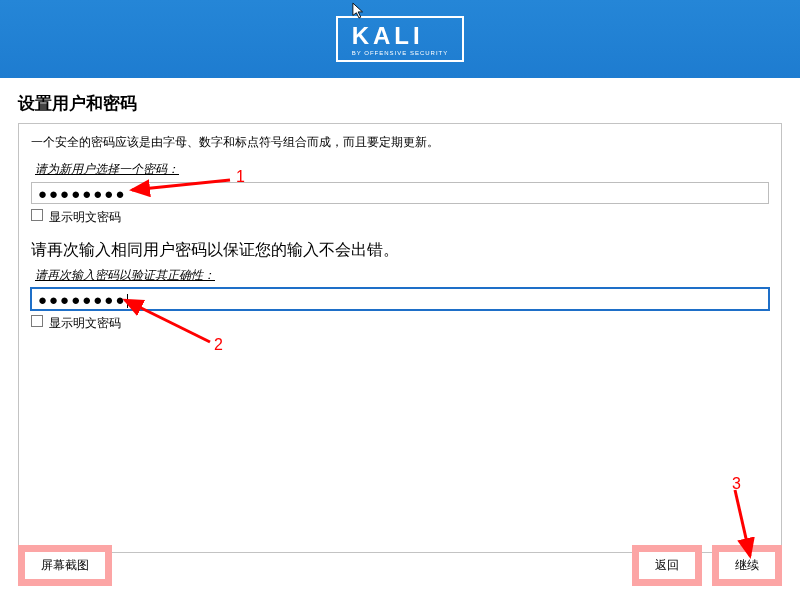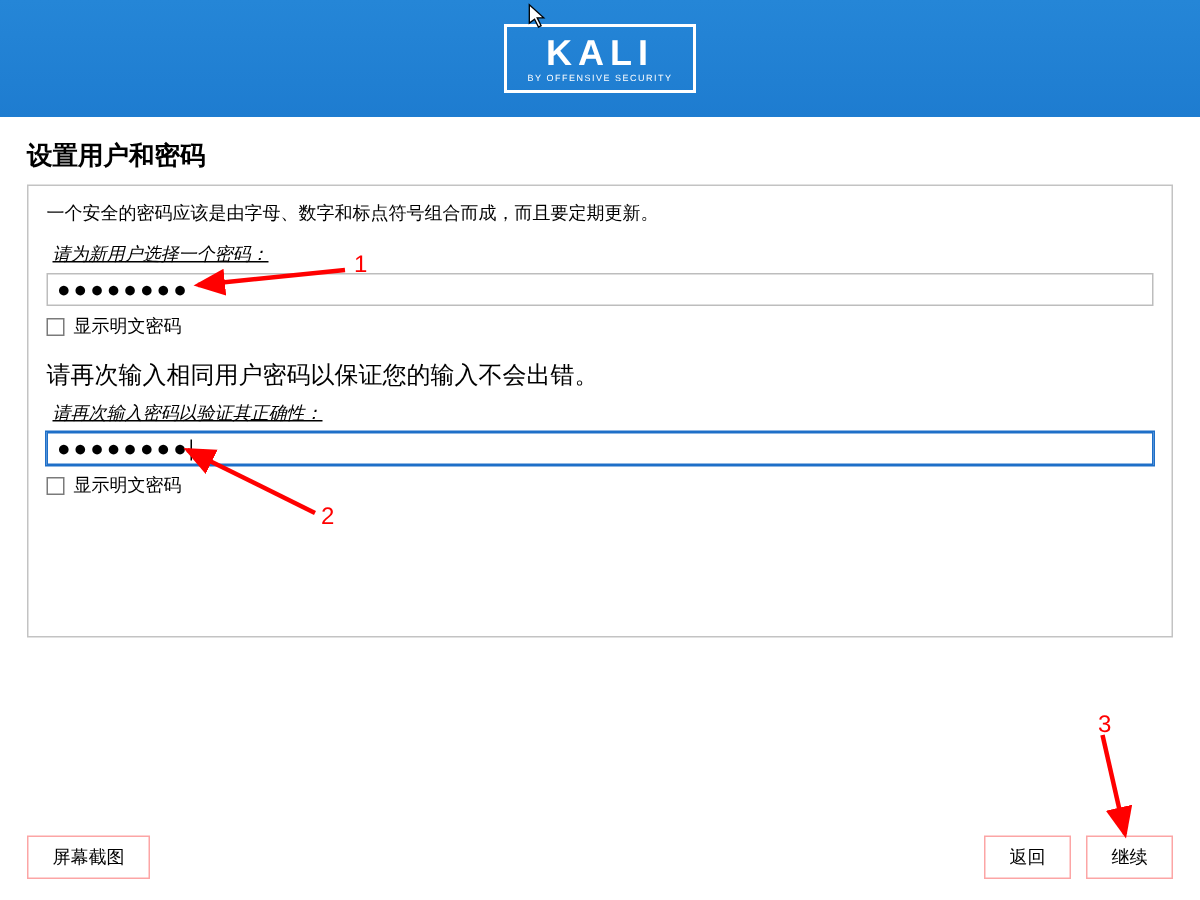--- a/index.html
+++ b/index.html
@@ -18,21 +18,20 @@
       background: linear-gradient(180deg, #2586d7 0%, #1e7cd0 100%);
       display: flex;
       justify-content: center;
       align-items: center;
       position: relative;
     }
     .logo-box {
       display: inline-block;
       border: 2px solid #fff;
       padding: 6px 14px 4px 14px;
-      text-align: center;
     }
     .logo-text {
       color: #fff;
       font-size: 24px;
       font-weight: bold;
       letter-spacing: 4px;
       line-height: 1;
     }
     .logo-sub {
       color: #fff;
@@ -49,49 +48,49 @@
     }
     .page-title {
       font-weight: bold;
       padding: 14px 18px 8px 18px;
       font-size: 17px;
     }
     .content {
       margin: 0 18px;
       border: 1px solid #c3c3c3;
       padding: 10px 12px;
-      height: 302px;
+      height: 430px;
       position: relative;
     }
     .desc { margin-bottom: 10px; font-size: 12px; }
     .field-label { font-style: italic; margin: 6px 0 4px 4px; font-size: 12px; text-decoration: underline; }
     .pw-input {
       width: 100%;
       border: 1px solid #bdbdbd;
       height: 22px;
       padding: 2px 6px;
       font-size: 15px;
       letter-spacing: 2px;
       font-family: Arial;
     }
     .pw-input.focused { border: 1px solid #1e6fc8; outline: 1px solid #1e6fc8; }
-    .checkbox-row { display: flex; align-items: center; gap: 6px; margin-top: 5px; }
+    .checkbox-row { display: flex; align-items: flex-start; gap: 6px; margin-top: 5px; }
     .checkbox {
       width: 12px; height: 12px;
       border: 1px solid #7a7a7a;
       background: #fff;
     }
     .desc2 { margin: 14px 0 6px 0; font-size: 16px; }
     .footer {
       position: absolute;
       bottom: 14px; left: 18px; right: 18px;
       display: flex; justify-content: space-between;
     }
     .btn {
-      border: 1px solid #fca5a5;
+      border: 7px solid #fca5a5;
       background: #fff;
       padding: 5px 16px;
       font-size: 12px;
       cursor: pointer;
     }
     .btn-group-right { display: flex; gap: 10px; }
 
     
     .arrow-svg { position: absolute; pointer-events: none; }
     .anno-num { position: absolute; color: #ff0000; font-size: 16px; font-weight: normal; pointer-events: none; }

